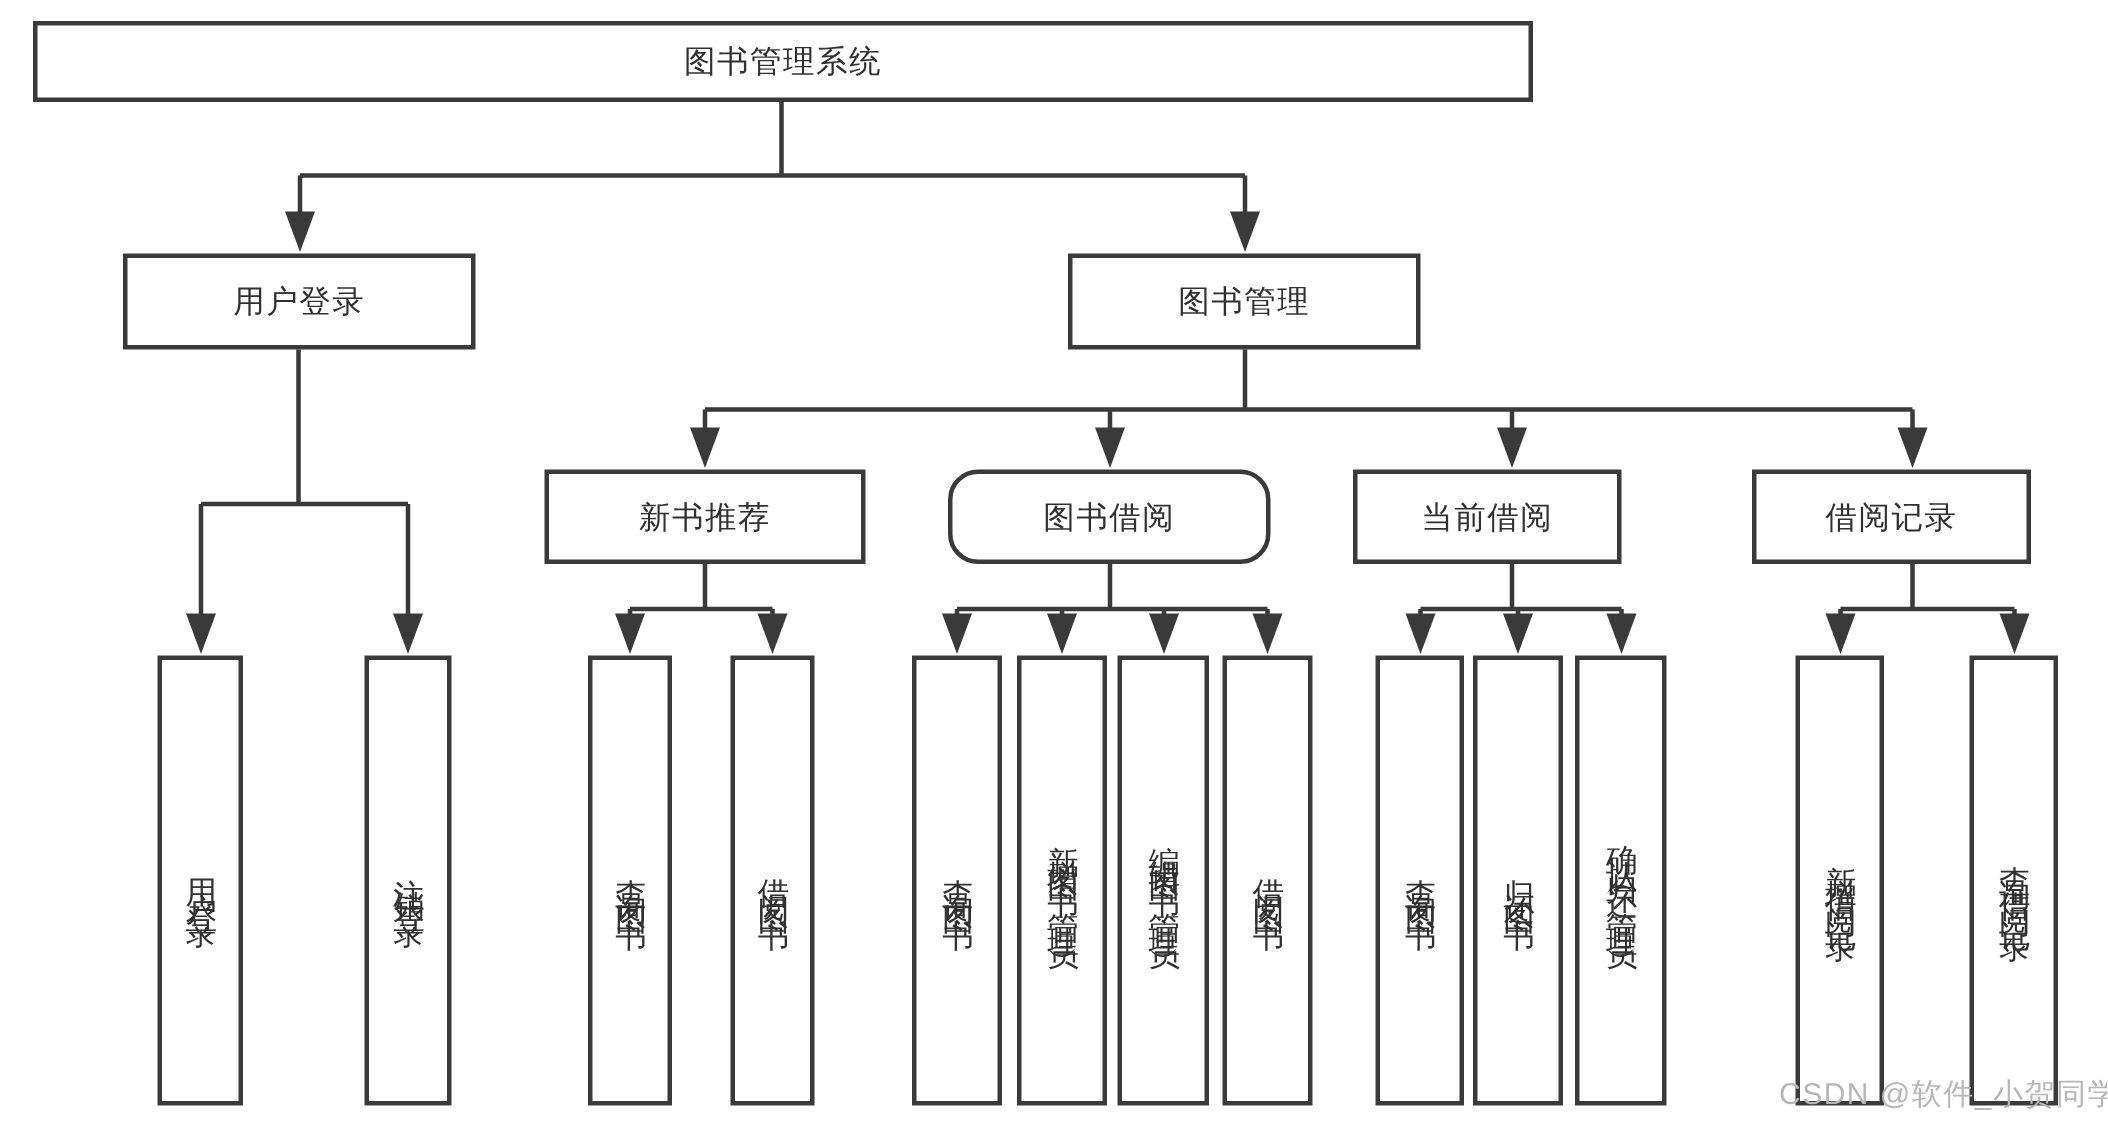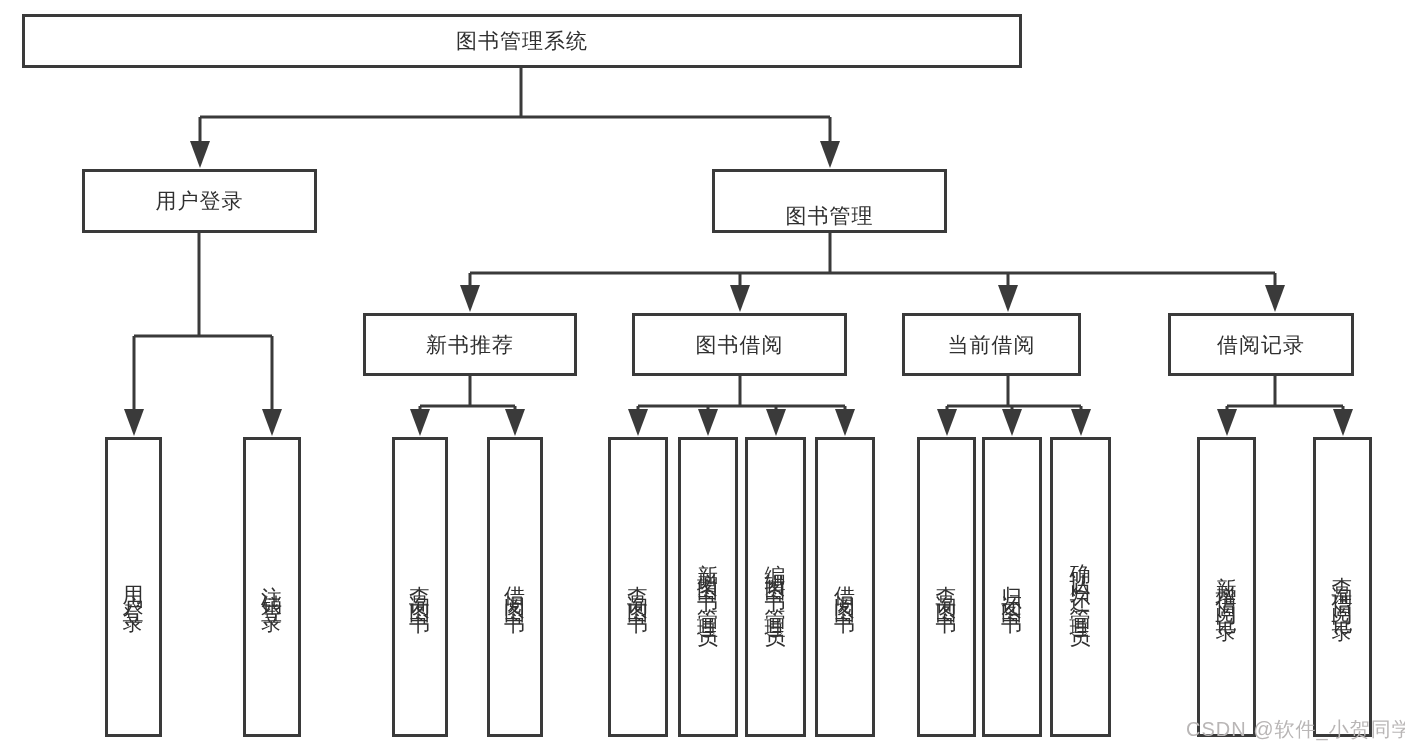--- a/index.html
+++ b/index.html
@@ -96,28 +96,28 @@
     </g>
   </svg>
 
   <div class="box h" style="left:22px; top:14px; width:1000px; height:54px;">
     <span>图书管理系统</span>
   </div>
 
   <div class="box h" style="left:82px; top:169px; width:235px; height:64px;">
     <span>用户登录</span>
   </div>
-  <div class="box h" style="left:712px; top:169px; width:235px; height:64px;align-items:flex-end;">
+  <div class="box h" style="left:712px; top:169px; width:235px; height:64px;">
     <span>图书管理</span>
   </div>
 
   <div class="box h" style="left:363px; top:313px; width:214px; height:63px;">
     <span>新书推荐</span>
   </div>
-  <div class="box h" style="left:632px; top:313px; width:215px; height:63px;">
+  <div class="box h" style="left:632px; top:313px; width:215px; height:63px;border-radius:20px;">
     <span>图书借阅</span>
   </div>
   <div class="box h" style="left:902px; top:313px; width:179px; height:63px;">
     <span>当前借阅</span>
   </div>
   <div class="box h" style="left:1168px; top:313px; width:186px; height:63px;">
     <span>借阅记录</span>
   </div>
 
   <div class="box v" style="left:105px; top:437px; width:57px; height:300px;">

